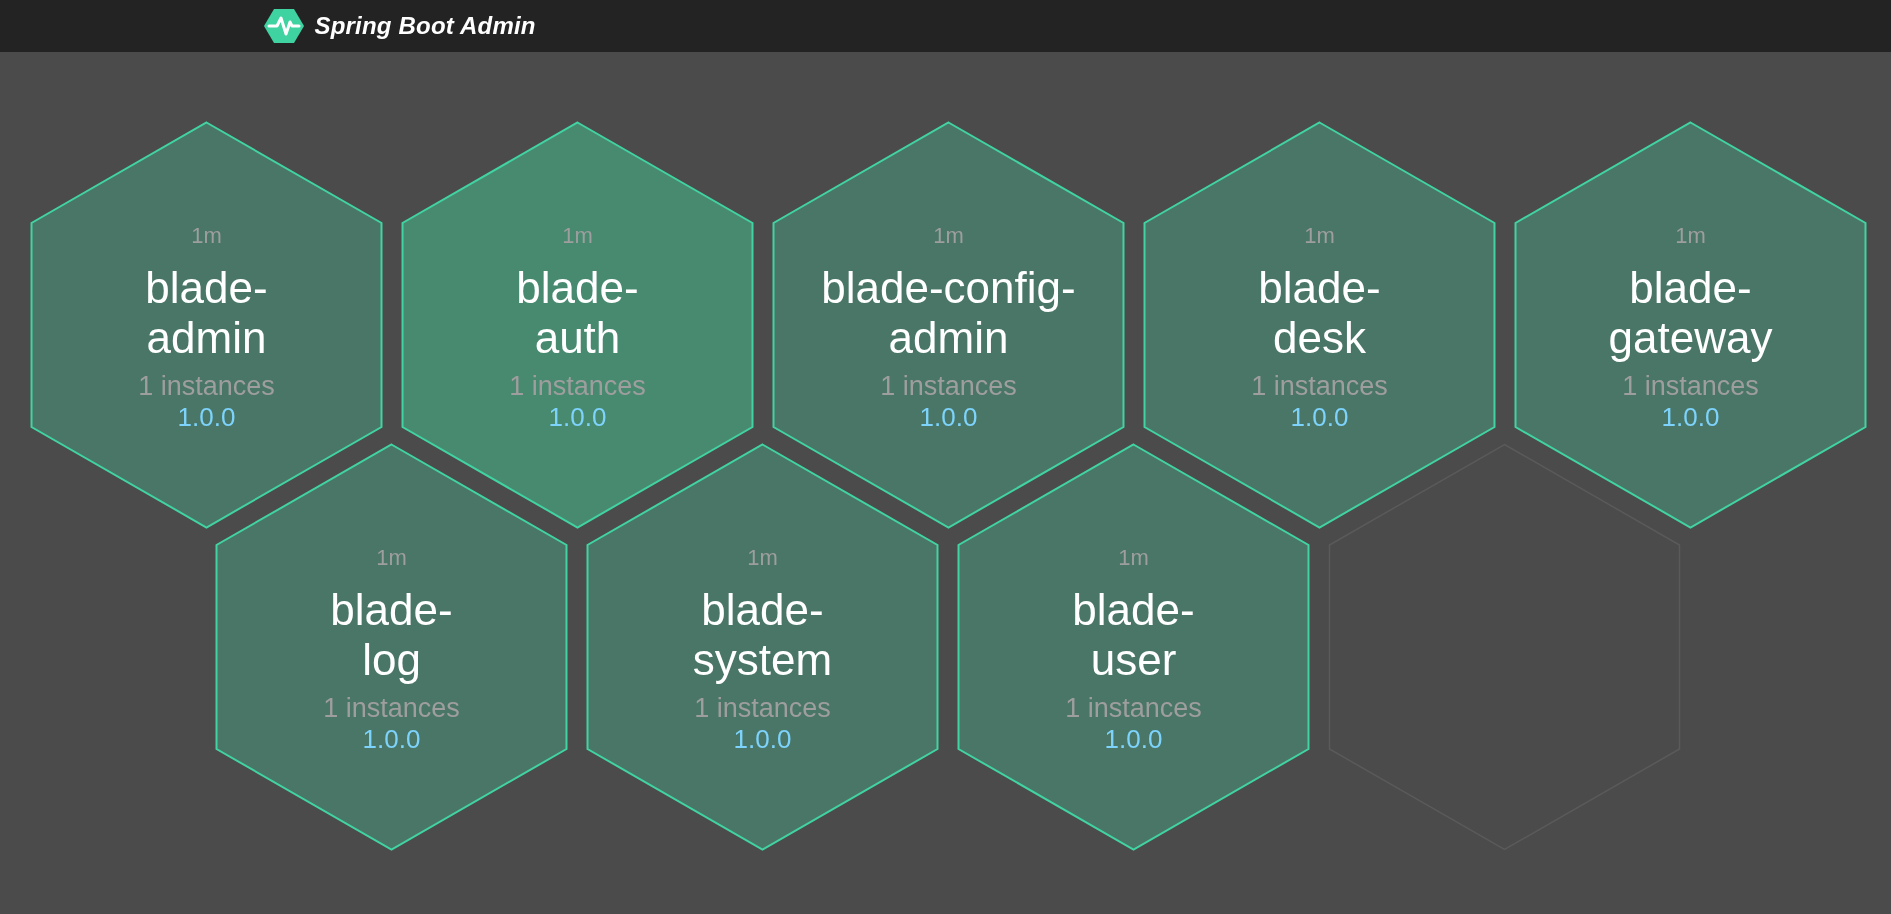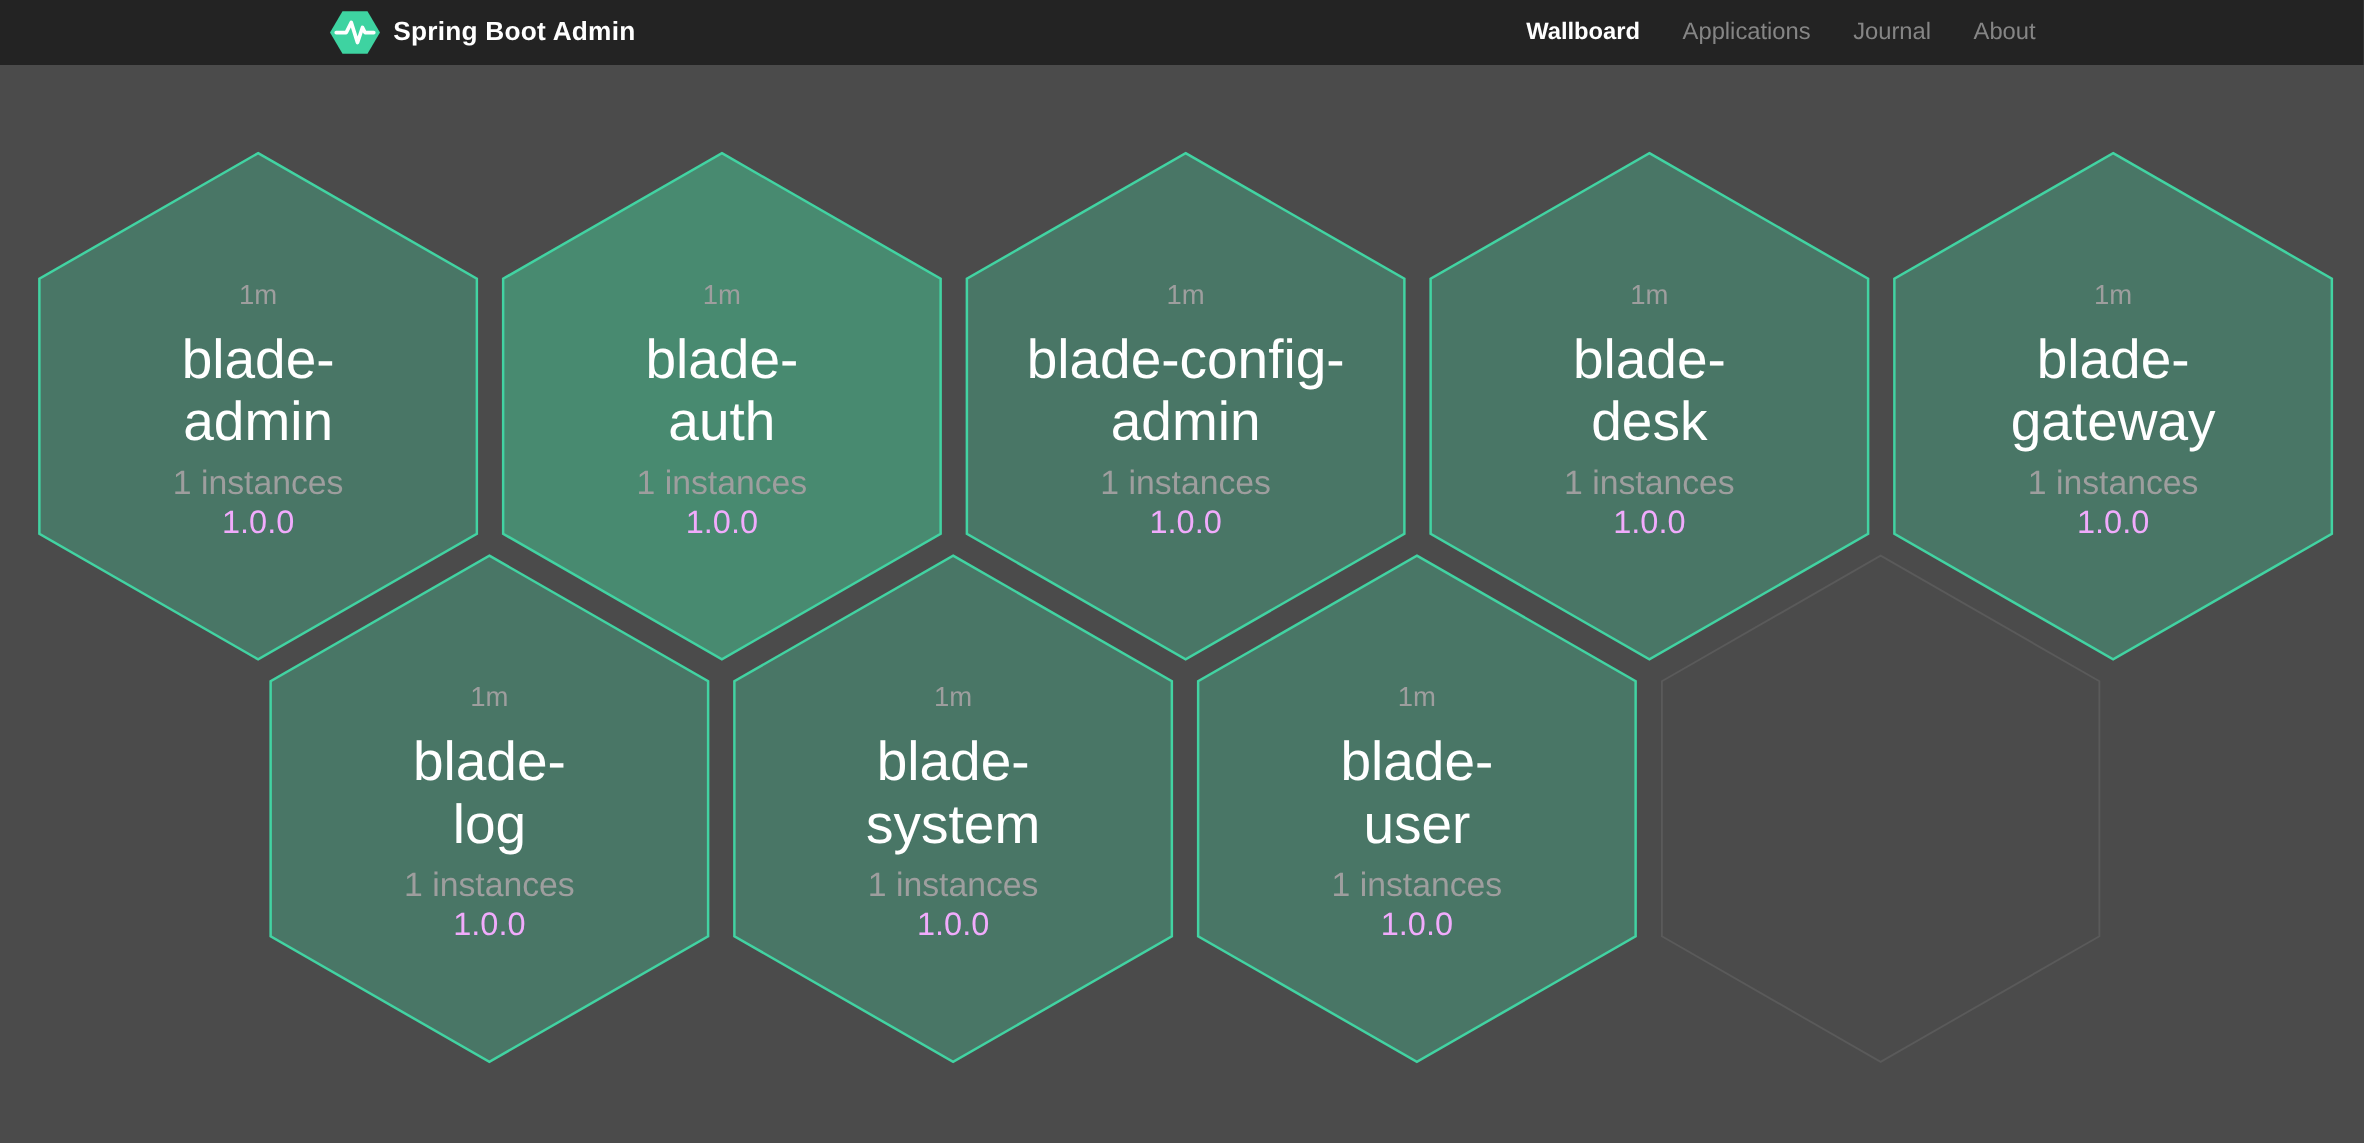--- a/index.html
+++ b/index.html
@@ -27,23 +27,24 @@
     justify-content: space-between;
   }
   .brand {
     display: flex;
     align-items: center;
     gap: 10px;
   }
   .brand-logo { display: block; }
   .brand-title {
     color: #ffffff;
-    font-size: 21px;
+    font-size: 24px;
     font-weight: 700;
     letter-spacing: 0.2px;
+    font-style: italic;
   }
   .nav-links {
     display: flex;
     align-items: center;
     gap: 34px;
   }
   .nav-item {
     color: #858585;
     font-size: 19px;
     cursor: pointer;
@@ -119,42 +120,36 @@
     line-height: 1.14;
     white-space: pre-line;
     font-weight: 400;
   }
   .app-instances {
     color: #9e9e9e;
     font-size: 27px;
     margin-top: 8px;
   }
   .app-version {
-    color: #f0abfc;
+    color: #7dd3fc;
     font-size: 26px;
   }
 </style>
 </head>
 <body>
 
 <div class="navbar">
   <div class="navbar-inner">
     <div class="brand">
       <svg class="brand-logo" width="42" height="36" viewBox="0 0 42 36">
         <polygon points="11,1 31,1 41,18 31,35 11,35 1,18" fill="#3ed3a1"></polygon>
         <polyline points="6,18 14,18 18,10 23,26 27,14 29,18 36,18" fill="none" stroke="#ffffff" stroke-width="3" stroke-linecap="round" stroke-linejoin="round"></polyline>
       </svg>
       <span class="brand-title">Spring Boot Admin</span>
     </div>
-    <div class="nav-links">
-      <a class="nav-item active">Wallboard</a>
-      <a class="nav-item">Applications</a>
-      <a class="nav-item">Journal</a>
-      <a class="nav-item">About</a>
-    </div>
   </div>
 </div>
 
 <div class="wallboard">
 
   <div class="hex pos-t0">
     <svg width="353" height="408" viewBox="0 0 353 408">
       <polygon points="176.5,1.5 351.5,102 351.5,306 176.5,406.5 1.5,306 1.5,102" fill="#497666"></polygon>
     </svg>
     <div class="hex-content">

